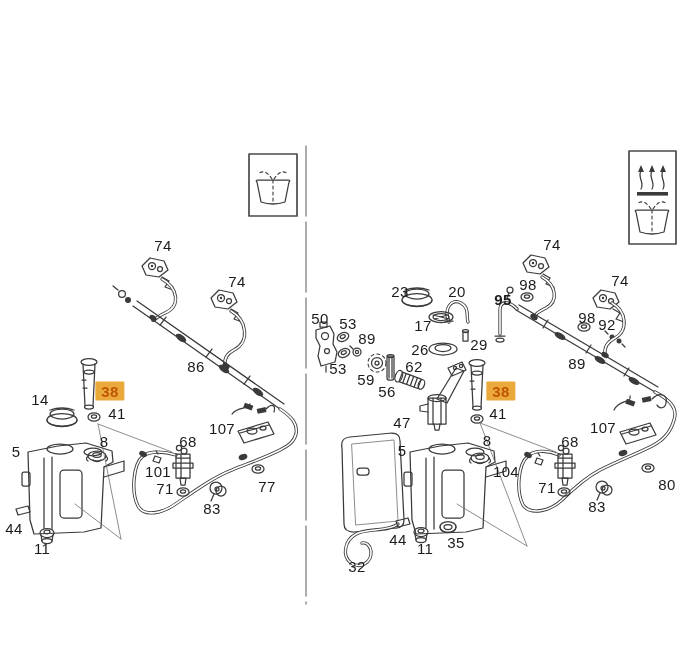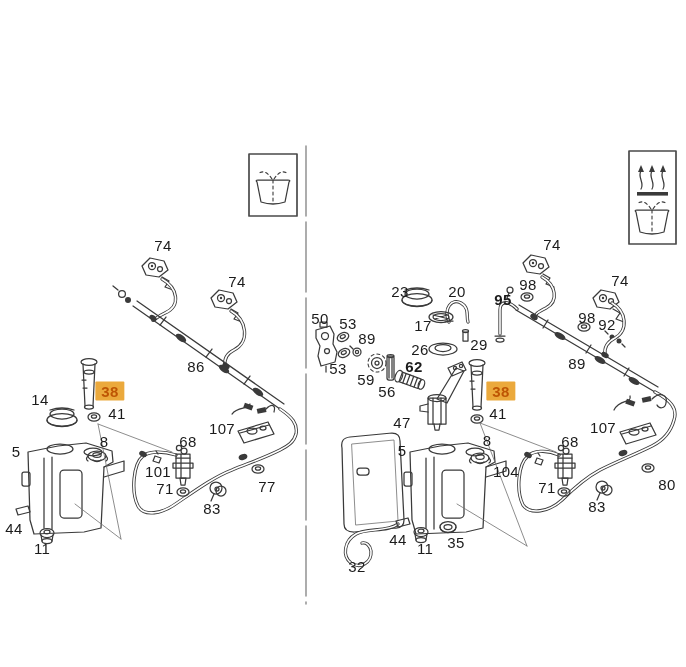--- a/index.html
+++ b/index.html
@@ -364,21 +364,21 @@
       <div class="part-label" style="left: 400px; top: 291px;">23</div>
       <div class="part-label" style="left: 457px; top: 291px;">20</div>
       <div class="part-label" style="left: 423px; top: 325px;">17</div>
       <div class="part-label" style="left: 420px; top: 349px;">26</div>
       <div class="part-label" style="left: 479px; top: 344px;">29</div>
       <div class="part-label" style="left: 320px; top: 318px;">50</div>
       <div class="part-label" style="left: 348px; top: 323px;">53</div>
       <div class="part-label" style="left: 367px; top: 338px;">89</div>
       <div class="part-label" style="left: 338px; top: 368px;">53</div>
       <div class="part-label" style="left: 366px; top: 379px;">59</div>
-      <div class="part-label" style="left: 414px; top: 366px; font-weight: bold;">62</div>
+      <div class="part-label" style="left: 414px; top: 366px;">62</div>
       <div class="part-label" style="left: 387px; top: 391px;">56</div>
       <div class="part-label" style="left: 577px; top: 363px;">89</div>
       <div class="part-label" style="left: 402px; top: 422px;">47</div>
       <div class="part-label highlighted" style="left: 501px; top: 391px;">38</div>
       <div class="part-label" style="left: 498px; top: 413px;">41</div>
       <div class="part-label" style="left: 487px; top: 440px;">8</div>
       <div class="part-label" style="left: 402px; top: 450px;">5</div>
       <div class="part-label" style="left: 603px; top: 427px;">107</div>
       <div class="part-label" style="left: 570px; top: 441px;">68</div>
       <div class="part-label" style="left: 506px; top: 471px;">104</div>

